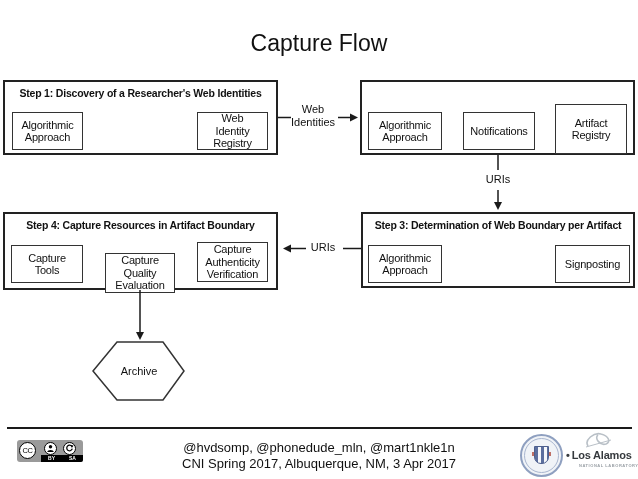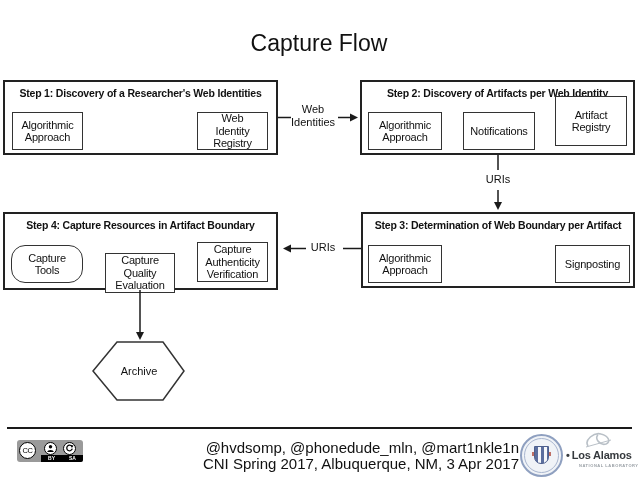--- a/index.html
+++ b/index.html
@@ -33,21 +33,21 @@
   .archive-label {
     position: absolute; left: 98px; top: 365px; width: 82px;
     text-align: center; font-size: 11px; color: #111;
   }
   .footer-divider {
     position: absolute; left: 7px; top: 427px; width: 625px; height: 2px;
     background: #1a1a1a;
   }
   .footer-text {
     position: absolute; left: 119px; top: 440px; width: 400px;
-    text-align: right; font-size: 15px; line-height: 15.5px; color: #111;
+    text-align: center; font-size: 13px; line-height: 15.5px; color: #111;
   }
   
   .cc-badge {
     position: absolute; left: 17px; top: 440px; width: 66px; height: 22px;
     background: #9a9a9a; border-radius: 3px;
   }
   .cc-circle {
     position: absolute; left: 2px; top: 2px; width: 17px; height: 17px;
     background: #fff; border: 1.6px solid #000; border-radius: 50%;
     display: flex; align-items: center; justify-content: center;
@@ -104,35 +104,34 @@
 
   <div class="slide-title">Capture Flow</div>
 
   <div class="step-box" style="left:3px; top:80px; width:275px; height:75px;">
     <div class="step-title">Step 1: Discovery of a Researcher's Web Identities</div>
     <div class="inner-box" style="left:7px; top:30px; width:71px; height:35px;">Algorithmic Approach</div>
     <div class="inner-box" style="left:192px; top:30px; width:71px; height:35px;">Web Identity Registry</div>
   </div>
 
   <div class="step-box" style="left:360px; top:80px; width:275px; height:75px;">
-    <div class="step-title">Step 2: Discovery of Artifacts per Web Identity</div>
     <div class="inner-box" style="left:6px; top:30px; width:74px; height:33px;">Algorithmic Approach</div>
     <div class="inner-box" style="left:101px; top:30px; width:72px; height:33px;">Notifications</div>
-    <div class="inner-box" style="left:193px; top:14px; width:72px; height:50px;">Artifact Registry</div>
+    <div class="inner-box" style="left:193px; top:22px; width:72px; height:50px;">Artifact Registry</div>
   </div>
 
   <div class="step-box" style="left:361px; top:212px; width:274px; height:76px;">
     <div class="step-title">Step 3: Determination of Web Boundary per Artifact</div>
     <div class="inner-box" style="left:5px; top:31px; width:74px; height:36px;">Algorithmic Approach</div>
     <div class="inner-box" style="left:192px; top:31px; width:75px; height:35px;">Signposting</div>
   </div>
 
   <div class="step-box" style="left:3px; top:212px; width:275px; height:78px;">
     <div class="step-title">Step 4: Capture Resources in Artifact Boundary</div>
-    <div class="inner-box" style="left:6px; top:31px; width:72px; height:35px;border-radius:14px;">Capture Tools</div>
+    <div class="inner-box" style="left:6px; top:31px; width:72px; height:35px;">Capture Tools</div>
     <div class="inner-box" style="left:100px; top:39px; width:70px; height:40px;">Capture Quality Evaluation</div>
     <div class="inner-box" style="left:192px; top:28px; width:71px; height:40px;">Capture Authenticity Verification</div>
   </div>
 
   <div class="conn-label" style="left:283px; top:103px; width:60px;">
     <div>Web</div>
     <div>Identities</div>
   </div>
   <div class="conn-label" style="left:478px; top:173px; width:40px;">URIs</div>
   <div class="conn-label" style="left:303px; top:241px; width:40px;">URIs</div>

